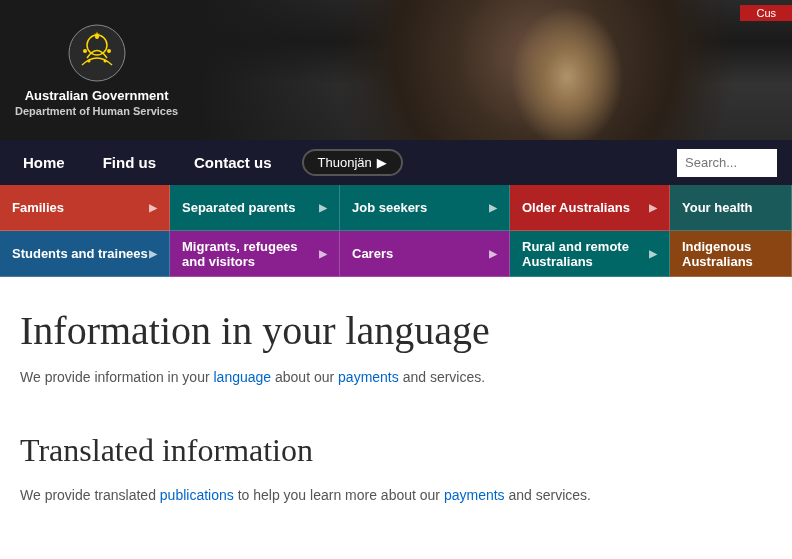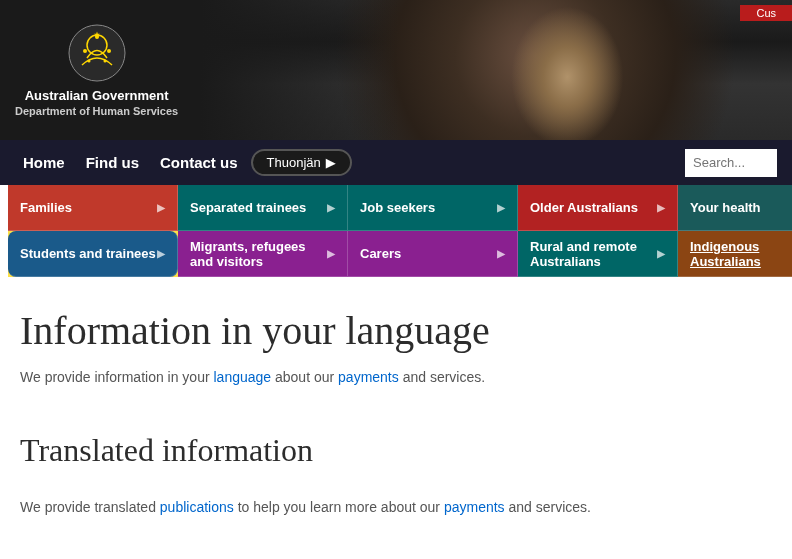--- a/index.html
+++ b/index.html
@@ -72,21 +72,21 @@
       z-index: 3;
     }
 
     
     .nav-bar {
       background: #1a1a2e;
       display: flex;
       align-items: center;
       padding: 0 15px;
       height: 45px;
-      gap: 5px;
+      gap: 22px;
     }
     .nav-item {
       color: #fff;
       font-size: 15px;
       font-weight: bold;
       cursor: pointer;
       padding: 10px 8px;
       text-decoration: none;
     }
     .nav-lang-btn {
@@ -99,32 +99,31 @@
       cursor: pointer;
       display: flex;
       align-items: center;
       gap: 5px;
     }
     .nav-search {
       margin-left: auto;
       background: #fff;
       border: none;
       height: 28px;
-      width: 92px;
+      width: 100px;
       padding: 0 8px;
       font-size: 13px;
     }
 
     
     .menu-grid {
       display: grid;
       grid-template-columns: 170px 170px 170px 160px 122px;
       grid-template-rows: 46px 46px;
       background: #fde047;
-      margin-left: 8px;
     }
     .menu-cell {
       display: flex;
       align-items: center;
       justify-content: space-between;
       padding: 0 12px;
       cursor: pointer;
       font-size: 13px;
       font-weight: bold;
       color: #fff;
@@ -139,25 +138,25 @@
     }
 
     
     .cell-families { background: #c0392b; }
     .cell-separated { background: #006666; }
     .cell-jobseekers { background: #006666; }
     .cell-older { background: #b22222; text-align: right; }
     .cell-yourhealth { background: #1a5a5a; }
 
     
-    .cell-students { background: #1a5a8a; border-radius: 8px; }
+    .cell-students { background: #1a5a8a; }
     .cell-migrants { background: #8a2090; }
     .cell-carers { background: #8a2090; }
     .cell-rural { background: #006666; }
-    .cell-indigenous { background: #8b4513; text-decoration: underline; }
+    .cell-indigenous { background: #8b4513; }
 
     
     .main-content {
       background: #fff;
       padding: 30px 20px 20px 20px;
     }
     .main-title {
       font-family: Georgia, serif;
       font-size: 40px;
       font-weight: normal;
@@ -173,21 +172,21 @@
     }
     .main-subtitle a, .section-subtitle a {
       color: #0066cc;
       text-decoration: none;
     }
     .section-title {
       font-family: Georgia, serif;
       font-size: 32px;
       font-weight: normal;
       color: #2c2c2c;
-      margin-bottom: 28px;
+      margin-bottom: 16px;
     }
     .section-subtitle {
       font-size: 14px;
       color: #555;
       line-height: 1.5;
     }
   </style>
 </head>
 <body>
 
@@ -228,21 +227,21 @@
   <input class="nav-search" type="text" placeholder="Search..." style="">
 </div>
 
 <div class="menu-grid">
 
   <div class="menu-cell cell-families">
     <span>Families</span>
     <span class="arrow">▶</span>
   </div>
   <div class="menu-cell cell-separated">
-    <span>Separated trainees</span>
+    <span>Separated parents</span>
     <span class="arrow">▶</span>
   </div>
   <div class="menu-cell cell-jobseekers">
     <span>Job seekers</span>
     <span class="arrow">▶</span>
   </div>
   <div class="menu-cell cell-older">
     <span>Older Australians</span>
     <span class="arrow">▶</span>
   </div>

